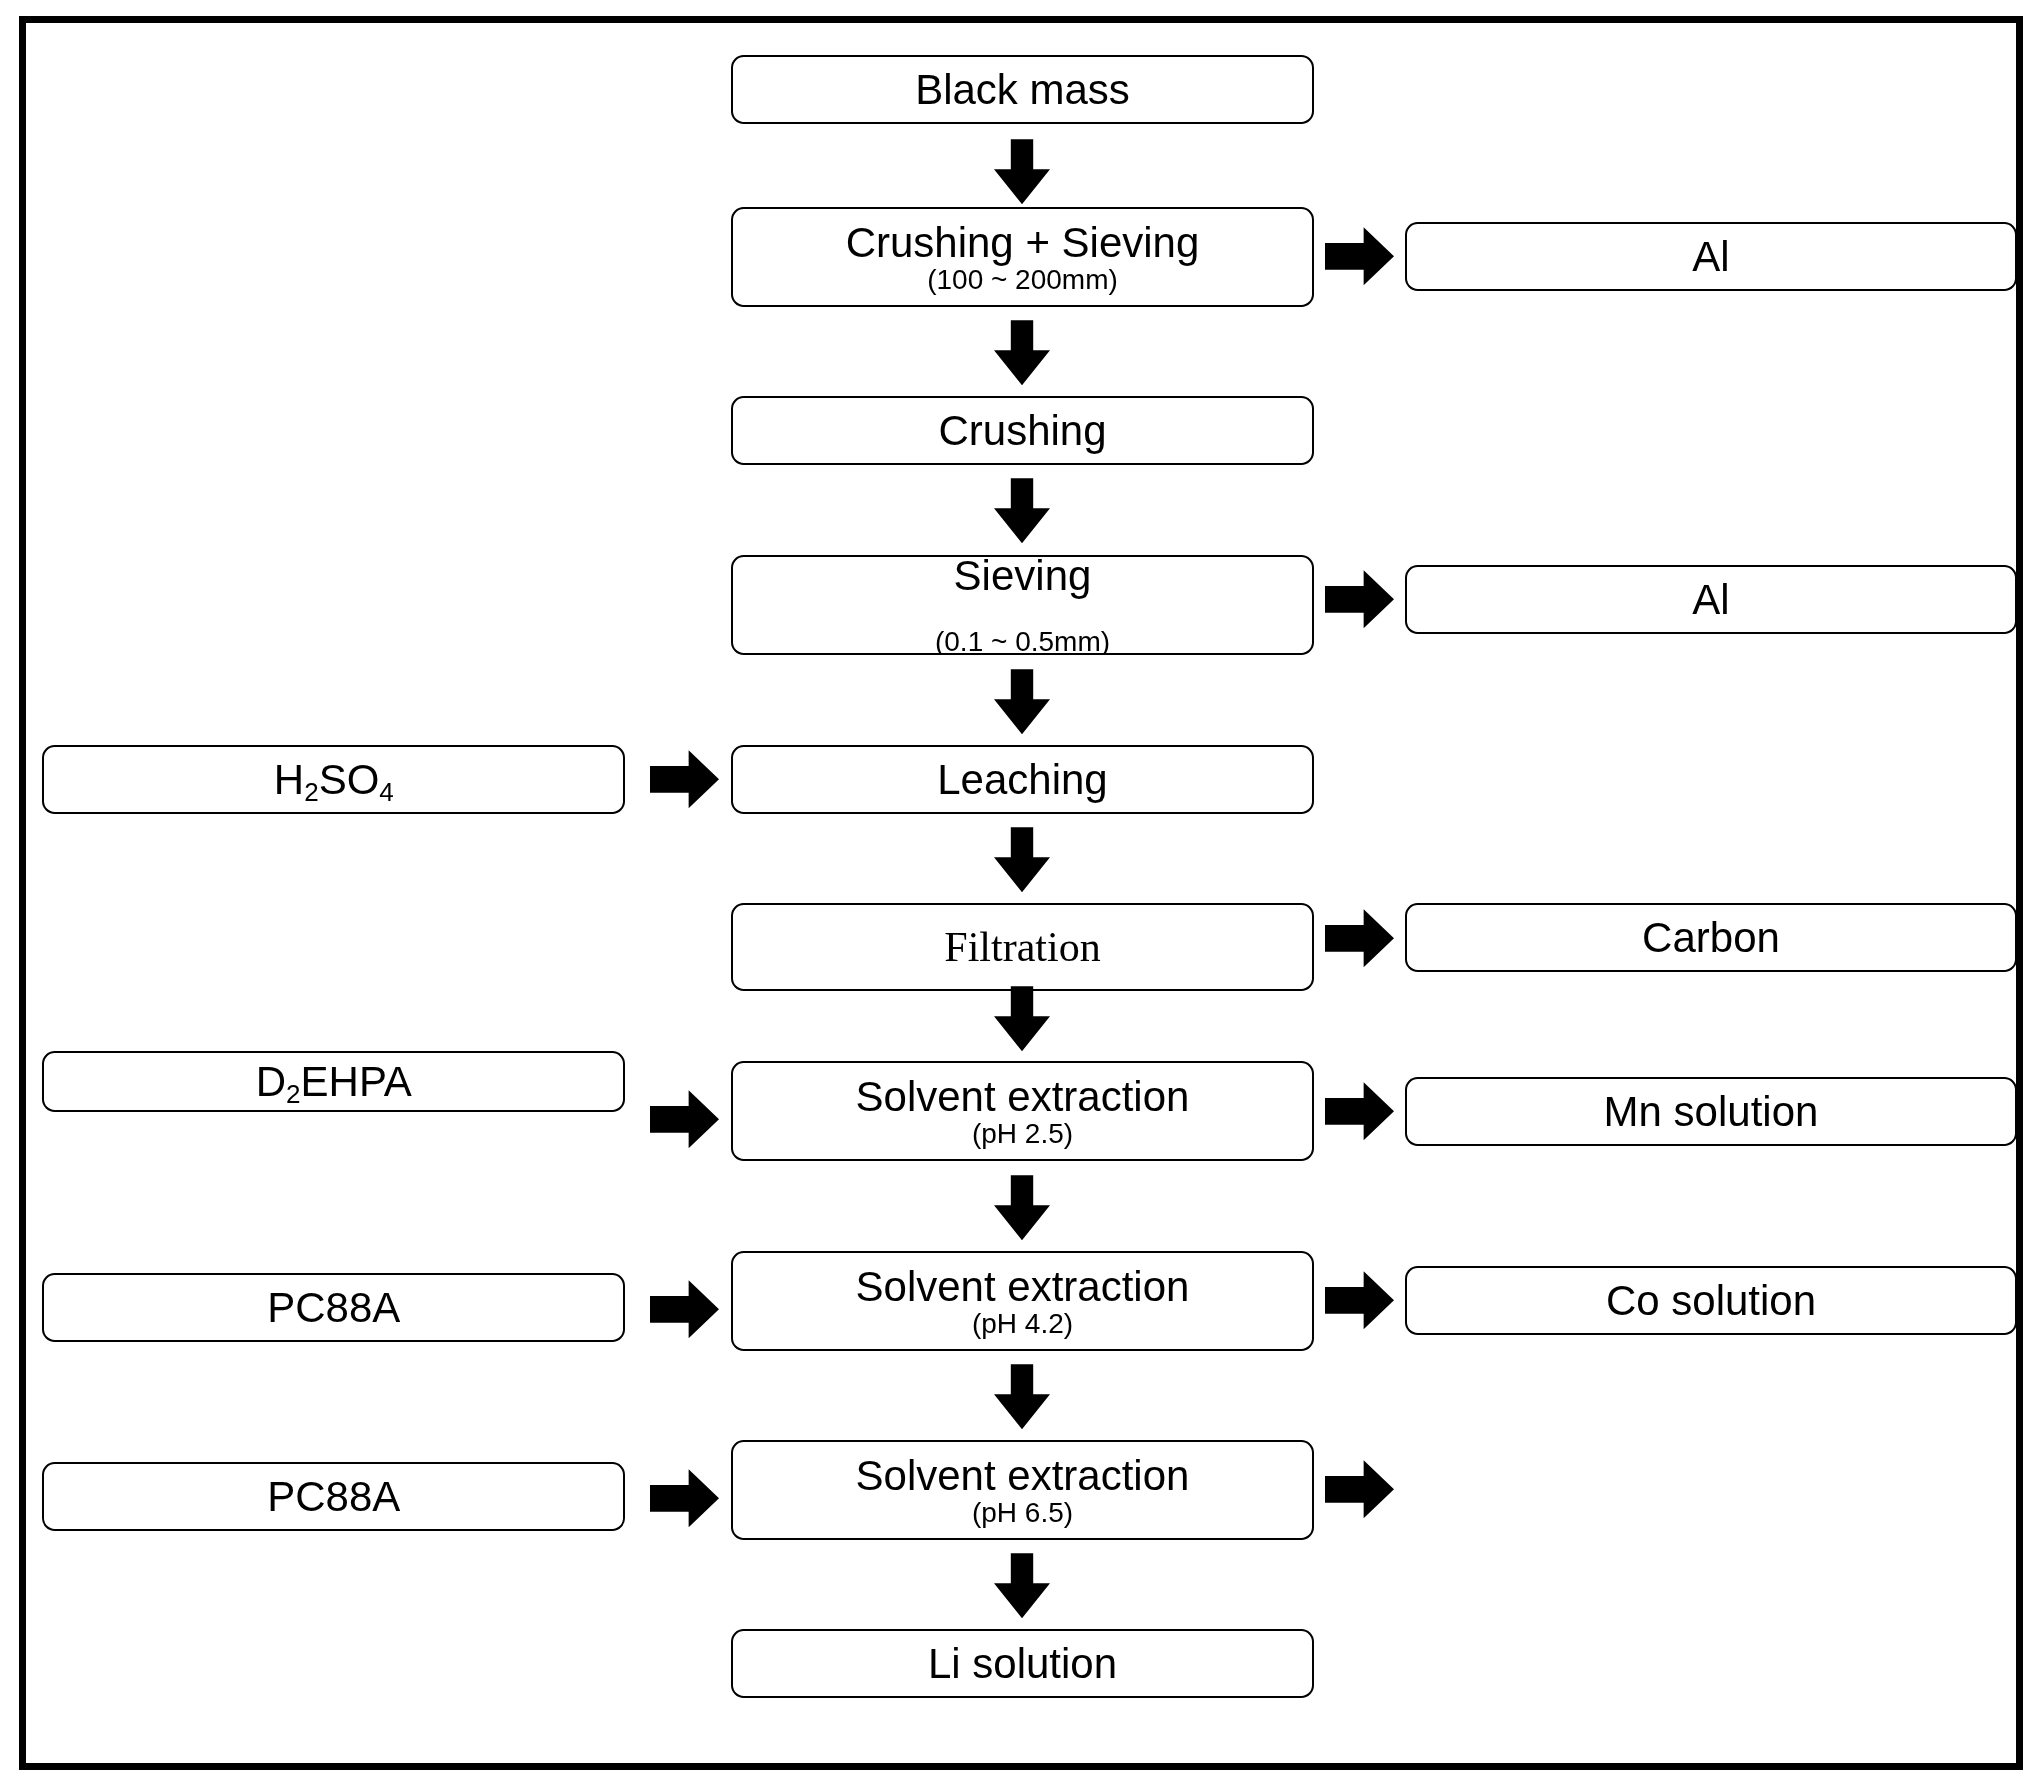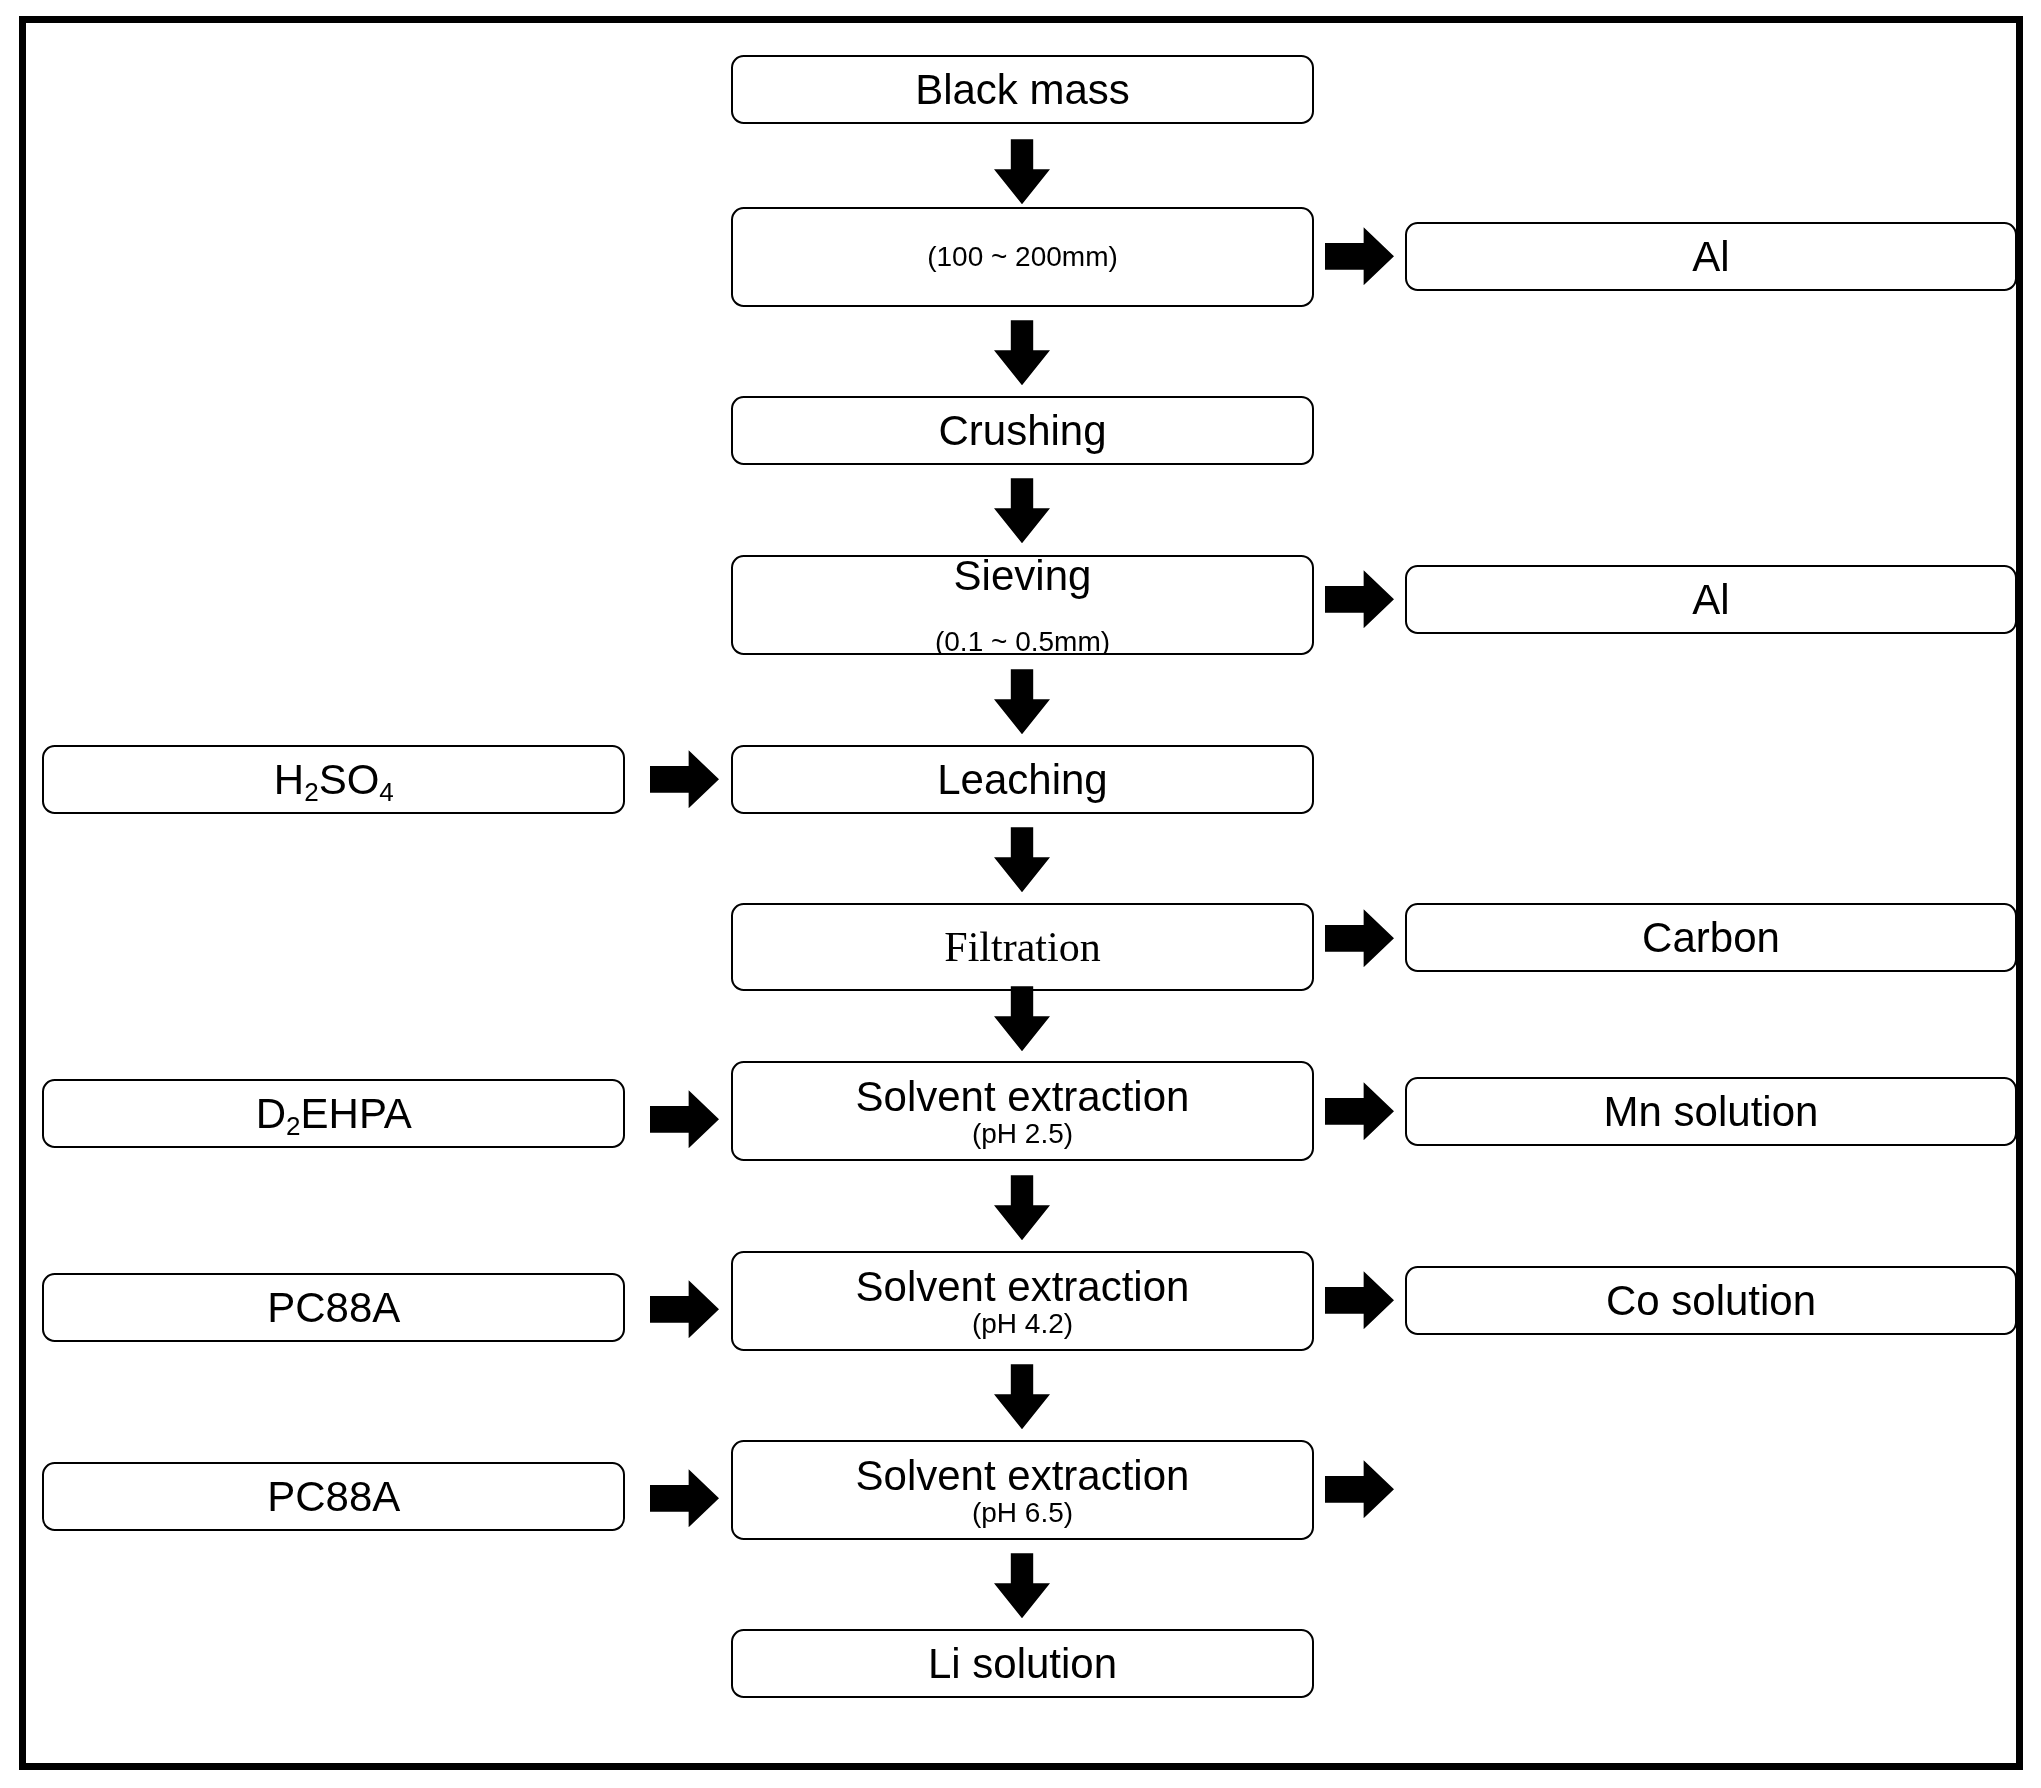--- a/index.html
+++ b/index.html
@@ -65,20 +65,21 @@
 <div id="frame">
   <div class="stage">
 
     <div class="box c" style="top:32px;height:69px;align-items:center;">
       <span>Black mass</span>
     </div>
 
     <div class="arrow-down" style="left:968px; top:116px;"></div>
 
     <div class="box c" style="top:184px;height:100px;">
+      <span>Crushing + Sieving</span>
       <span class="l2">(100 ~ 200mm)</span>
     </div>
 
     <div class="arrow-down" style="left:968px; top:297px;"></div>
 
     <div class="box c" style="top:373px;height:69px;">
       <span>Crushing</span>
     </div>
 
     <div class="arrow-down" style="left:968px; top:455px;"></div>
@@ -125,21 +126,21 @@
 
     <div class="box c" style="top:1606px;height:69px;">
       <span>Li solution</span>
     </div>
 
     <div class="box lft" style="top:722px;height:69px;">
       <span>H<sub>2</sub>SO<sub>4</sub></span>
     </div>
     <div class="arrow-right" style="left:624px; top:727px;"></div>
 
-    <div class="box lft" style="top:1056px;height:69px;">
+    <div class="box lft" style="top:1028px;height:61px;">
       <span>D<sub>2</sub>EHPA</span>
     </div>
     <div class="arrow-right" style="left:624px; top:1067px;"></div>
 
     <div class="box lft" style="top:1250px;height:69px;">
       <span>PC88A</span>
     </div>
     <div class="arrow-right" style="left:624px; top:1257px;"></div>
 
     <div class="box lft" style="top:1439px;height:69px;">

